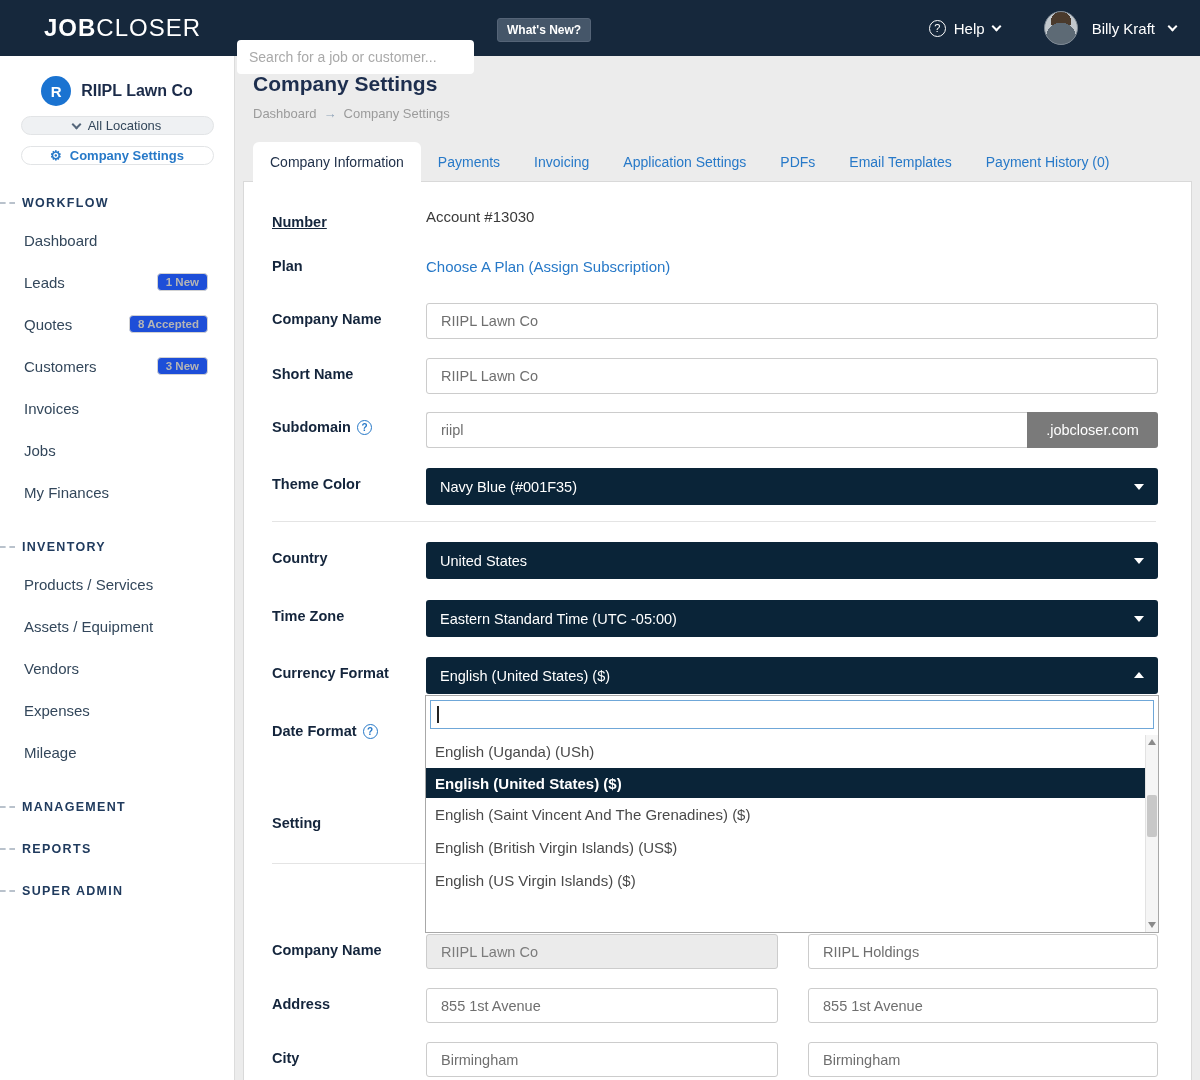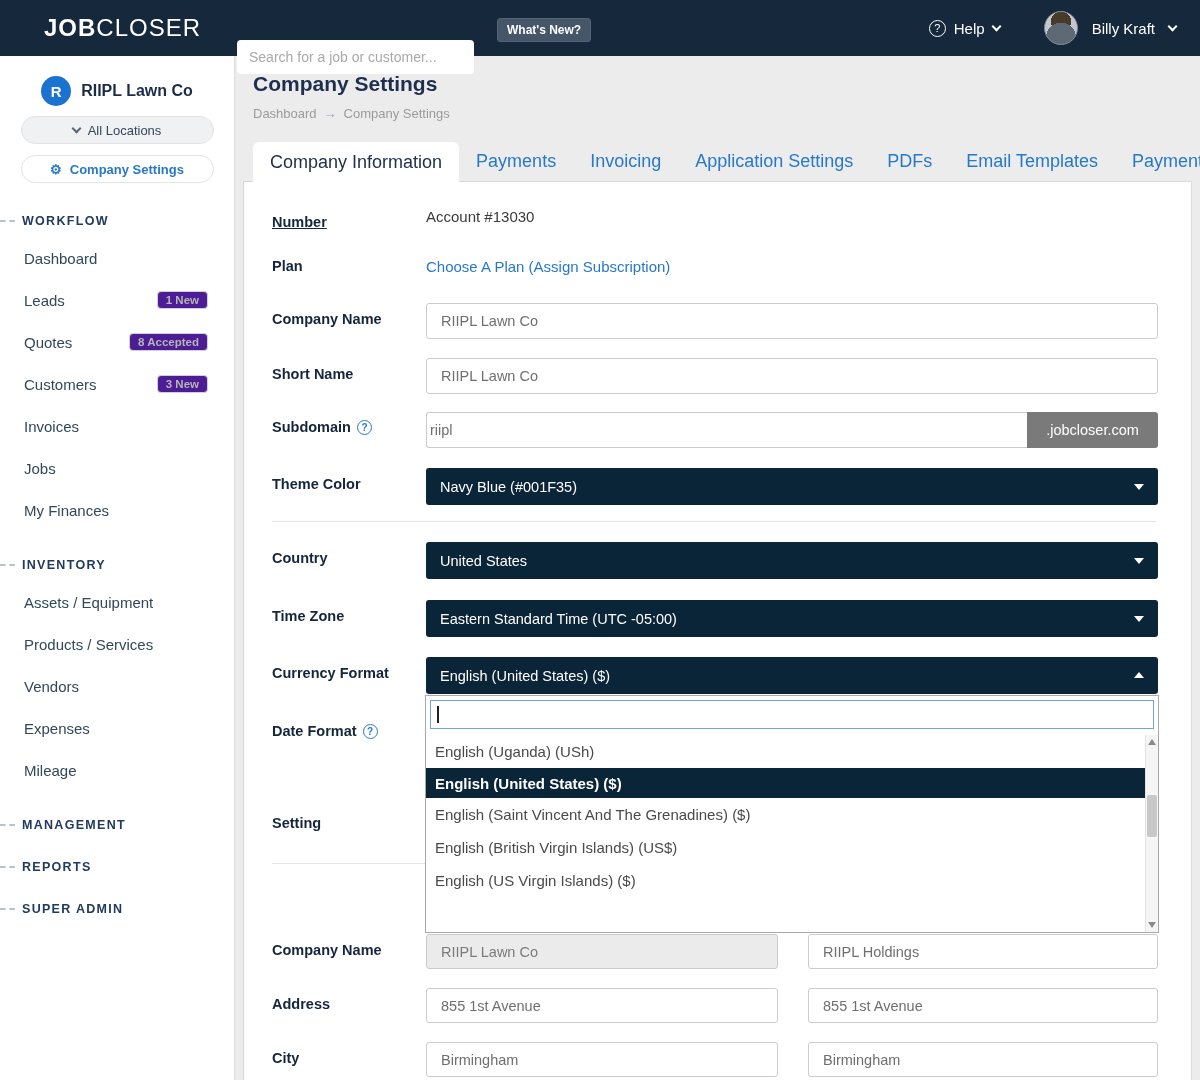--- a/index.html
+++ b/index.html
@@ -26,53 +26,53 @@
       radial-gradient(circle at 50% 42%, #caa07f 0 8px, transparent 8px),
       #c2c8cd;
     border:1px solid #7d8893; }
   .user-name { font-size:15px; }
 
   
   .sidebar { position:absolute; top:56px; left:0; width:235px; bottom:0; background:#fff; border-right:1px solid #DCDCDC; }
   .brand-row { display:flex; align-items:center; justify-content:center; gap:10px; margin-top:20px; }
   .brand-circle { width:30px; height:30px; border-radius:50%; background:#1A73D1; color:#fff; font-weight:bold; font-size:15px; display:flex; align-items:center; justify-content:center; }
   .brand-name { font-size:16px; font-weight:bold; color:#1B2B49; }
-  .pill { width:193px; height:28px; margin:0 auto; border-radius:15px; display:flex; align-items:center; justify-content:center; gap:8px; font-size:13px; cursor:pointer; }
+  .pill { width:193px; height:19px; margin:0 auto; border-radius:15px; display:flex; align-items:center; justify-content:center; gap:8px; font-size:13px; cursor:pointer; }
   .pill-locations { margin-top:10px; background:#EFF1F3; border:1px solid #E2E4E6; color:#33475B; }
   .pill-settings { margin-top:11px; background:#fff; border:1px solid #E2E4E6; color:#2779C8; font-weight:bold; }
   .chev-dark { width:7px; height:7px; border-right:2px solid #55677B; border-bottom:2px solid #55677B; transform:rotate(45deg); margin-top:-3px; }
   .gear { font-size:13px; color:#2779C8; }
   .side-nav { margin-top:30px; list-style:none; }
   .side-section { position:relative; height:16px; margin-top:26px; margin-bottom:8px; padding-left:22px; font-size:12.5px; font-weight:bold; letter-spacing:1.3px; color:#203B5E; display:flex; align-items:center; cursor:pointer; }
   .side-section .dash { position:absolute; left:0; top:7px; width:15px; border-top:2px dashed #B9C2CC; }
   .side-item { height:42px; display:flex; align-items:center; padding:0 26px 0 24px; font-size:15px; color:#33475B; cursor:pointer; }
-  .side-badge { margin-left:auto; border:1px solid #D2D2D2; border-radius:4px; padding:2px 8px; font-size:11.5px; font-weight:bold; color:#B5B5B5; background:#4c1d95; }
+  .side-badge { margin-left:auto; border:1px solid #D2D2D2; border-radius:4px; padding:2px 8px; font-size:11.5px; font-weight:bold; color:#B5B5B5; background:#1d4ed8; }
 
   
   .main { position:absolute; left:235px; top:56px; right:0; bottom:0; background:#ECECEC; }
   .page-title { position:absolute; left:18px; top:16px; font-size:21px; font-weight:bold; color:#1D2E4E; }
   .breadcrumb { position:absolute; left:18px; top:50px; font-size:13px; color:#9B9B9B; display:flex; gap:7px; align-items:center; }
   .breadcrumb .arrow { color:#8FA3B8; font-size:13px; }
   .btn-import { position:absolute; right:20px; top:19px; width:152px; height:39px; border-radius:22px; border:2px solid #1A2F4E; background:#fff; color:#16304F; font-size:15px; display:flex; align-items:center; justify-content:center; cursor:pointer; font-family:"Liberation Sans", sans-serif; }
 
   .tabs { position:absolute; top:86px; left:18px; display:flex; align-items:flex-end; z-index:3; }
-  .tab { height:39px; padding:0 17px; display:flex; align-items:center; font-size:18px; color:#2779C8; cursor:pointer; white-space:nowrap; }
+  .tab { height:39px; padding:0 17px; display:flex; align-items:center; font-size:14px; color:#2779C8; cursor:pointer; white-space:nowrap; }
   .tab.active { background:#fff; border-radius:6px 6px 0 0; color:#22324B; height:40px; margin-bottom:-1px; }
 
   .card { position:absolute; left:8px; right:8px; top:125px; bottom:0; background:#fff; border:1px solid #D9D9D9; border-bottom:none; z-index:1; }
 
   .flabel { position:absolute; left:28px; width:150px; font-size:14.5px; font-weight:bold; color:#14253C; display:flex; align-items:center; gap:6px; }
   .ftext { position:absolute; left:182px; font-size:15px; color:#3A3A3A; }
   .flink { position:absolute; left:182px; font-size:15px; color:#2779C8; cursor:pointer; }
   .flink a { color:#2779C8; text-decoration:none; cursor:pointer; }
   .finput { position:absolute; left:182px; width:732px; height:36px; border:1px solid #CCC; border-radius:3px; font-size:14.5px; color:#6F6F6F; padding:0 14px; outline:none; background:#fff; font-family:"Liberation Sans", sans-serif; }
   .qmark { width:15px; height:15px; border:1.5px solid #2779C8; border-radius:50%; color:#2779C8; font-size:10px; display:inline-flex; align-items:center; justify-content:center; flex:none; }
 
   .subdomain-wrap { position:absolute; left:182px; top:230px; width:732px; height:36px; display:flex; }
-  .subdomain-wrap input { flex:1; border:1px solid #CCC; border-right:none; border-radius:3px 0 0 3px; font-size:14.5px; color:#6F6F6F; padding:0 3px; outline:none; font-family:"Liberation Sans", sans-serif; }
+  .subdomain-wrap input { flex:1; border:1px solid #CCC; border-right:none; border-radius:3px 0 0 3px; font-size:14.5px; color:#6F6F6F; padding:0 14px; outline:none; font-family:"Liberation Sans", sans-serif; }
   .sub-addon { width:131px; background:#7A7A7A; color:#fff; font-size:14.5px; display:flex; align-items:center; justify-content:center; border-radius:0 3px 3px 0; }
 
   .nselect { position:absolute; left:182px; width:732px; height:37px; background:#0A2438; border-radius:3px; color:#fff; font-size:14.5px; display:flex; align-items:center; padding:0 14px; cursor:pointer; }
   .caret-down { position:absolute; right:14px; top:16px; width:0; height:0; border-left:5px solid transparent; border-right:5px solid transparent; border-top:6px solid #fff; }
   .caret-up { position:absolute; right:14px; top:15px; width:0; height:0; border-left:5px solid transparent; border-right:5px solid transparent; border-bottom:6px solid #fff; }
 
   .divider { position:absolute; left:28px; right:35px; border-top:1px solid #E4E4E4; }
 
   
   .dropdown { position:absolute; left:181px; top:513px; width:734px; height:238px; background:#fff; border:1px solid #A8A8A8; z-index:10; }
@@ -152,24 +152,24 @@
       </li>
     <li class="side-item">
         <span>My Finances</span>
       </li>
 
     <li class="side-section">
         <span class="dash"></span>
         <span>INVENTORY</span>
       </li>
     <li class="side-item">
+        <span>Products / Services</span>
+      </li>
+    <li class="side-item">
         <span>Assets / Equipment</span>
-      </li>
-    <li class="side-item">
-        <span>Products / Services</span>
       </li>
     <li class="side-item">
         <span>Vendors</span>
       </li>
     <li class="side-item">
         <span>Expenses</span>
       </li>
     <li class="side-item">
         <span>Mileage</span>
       </li>

